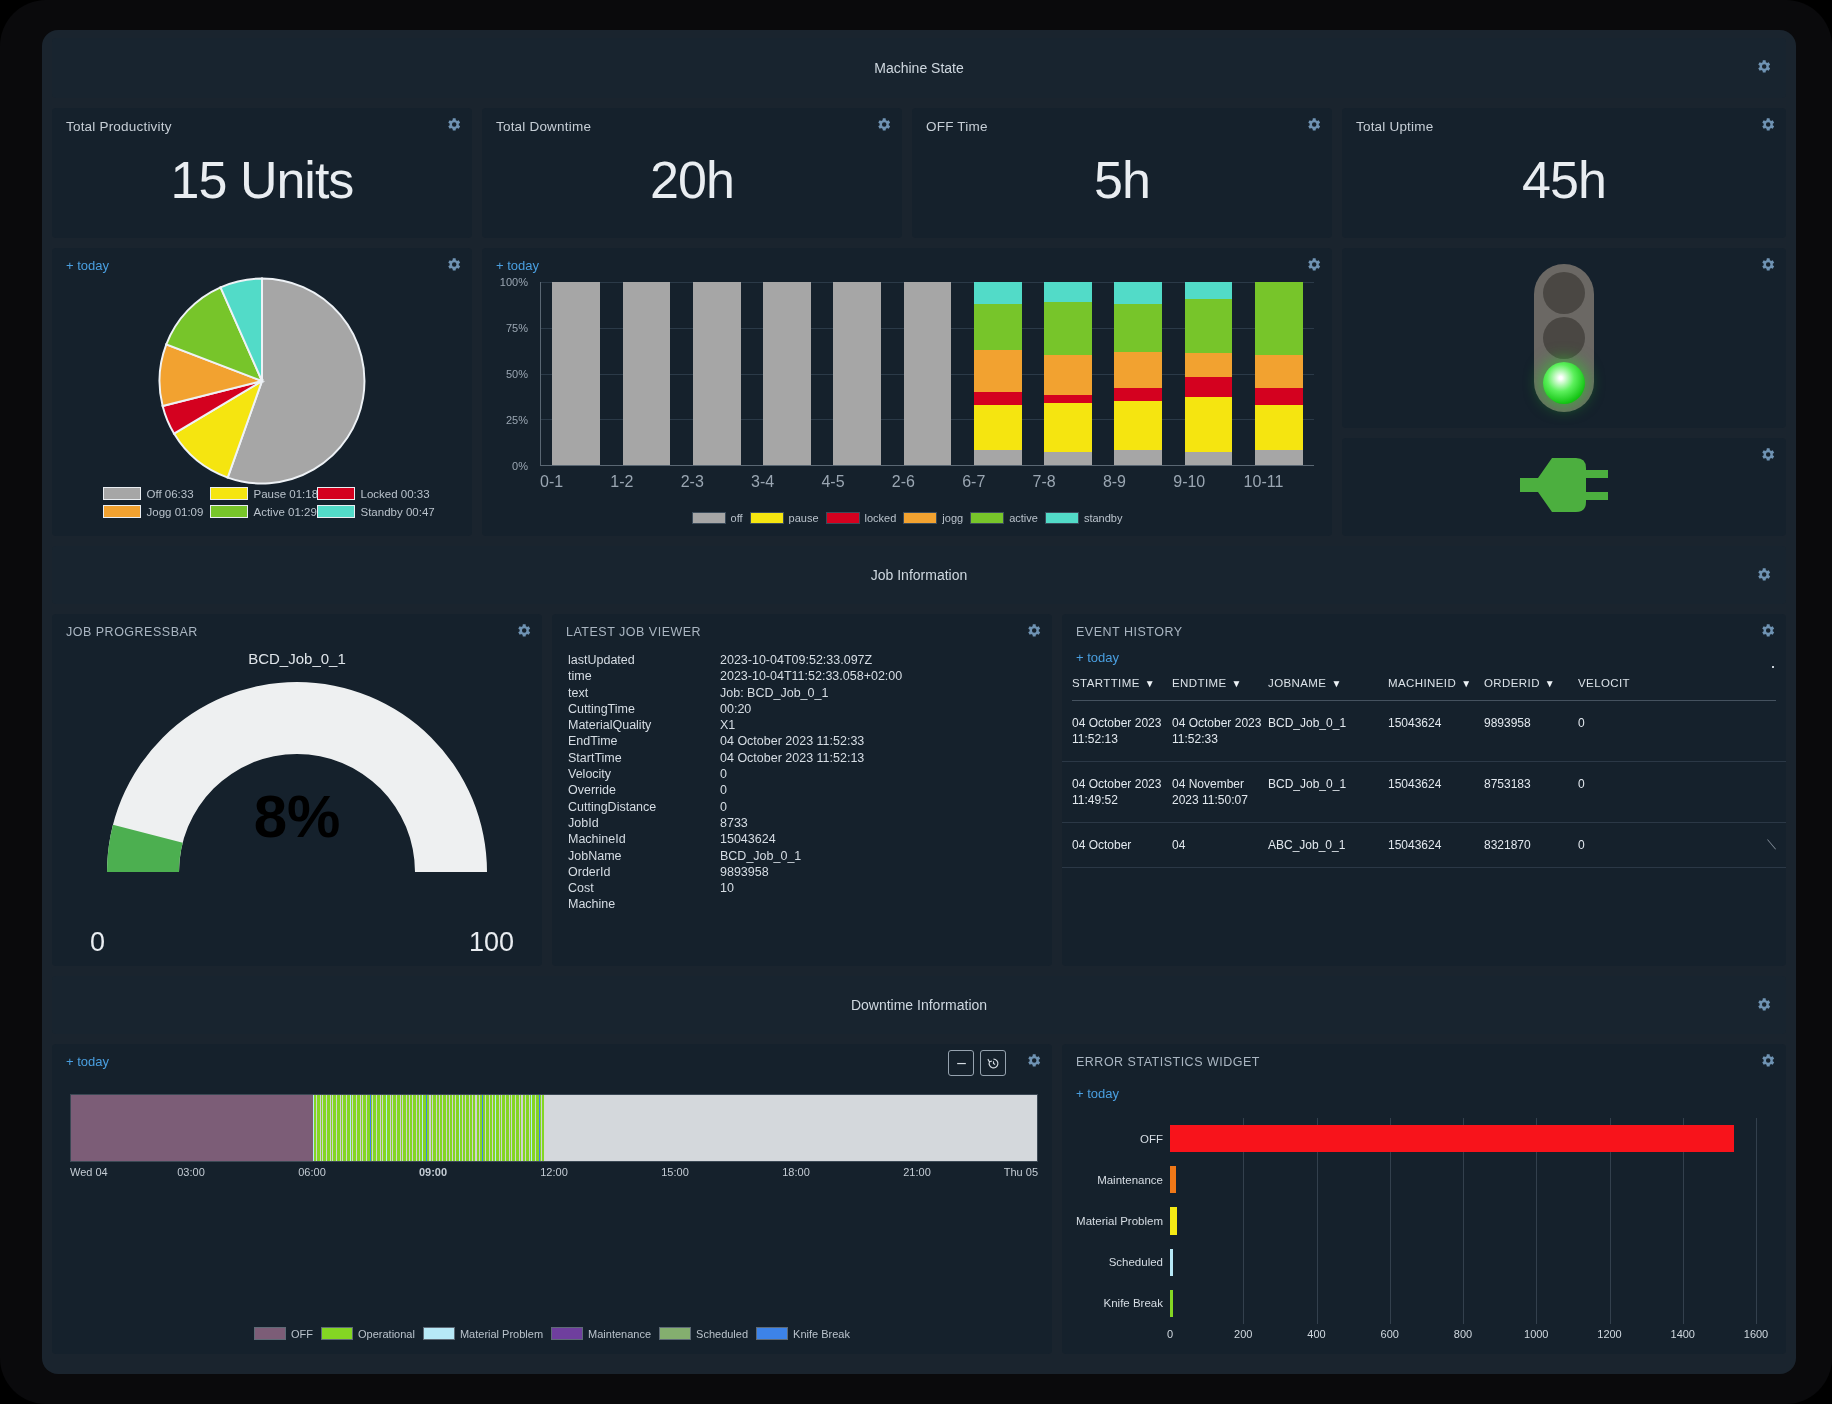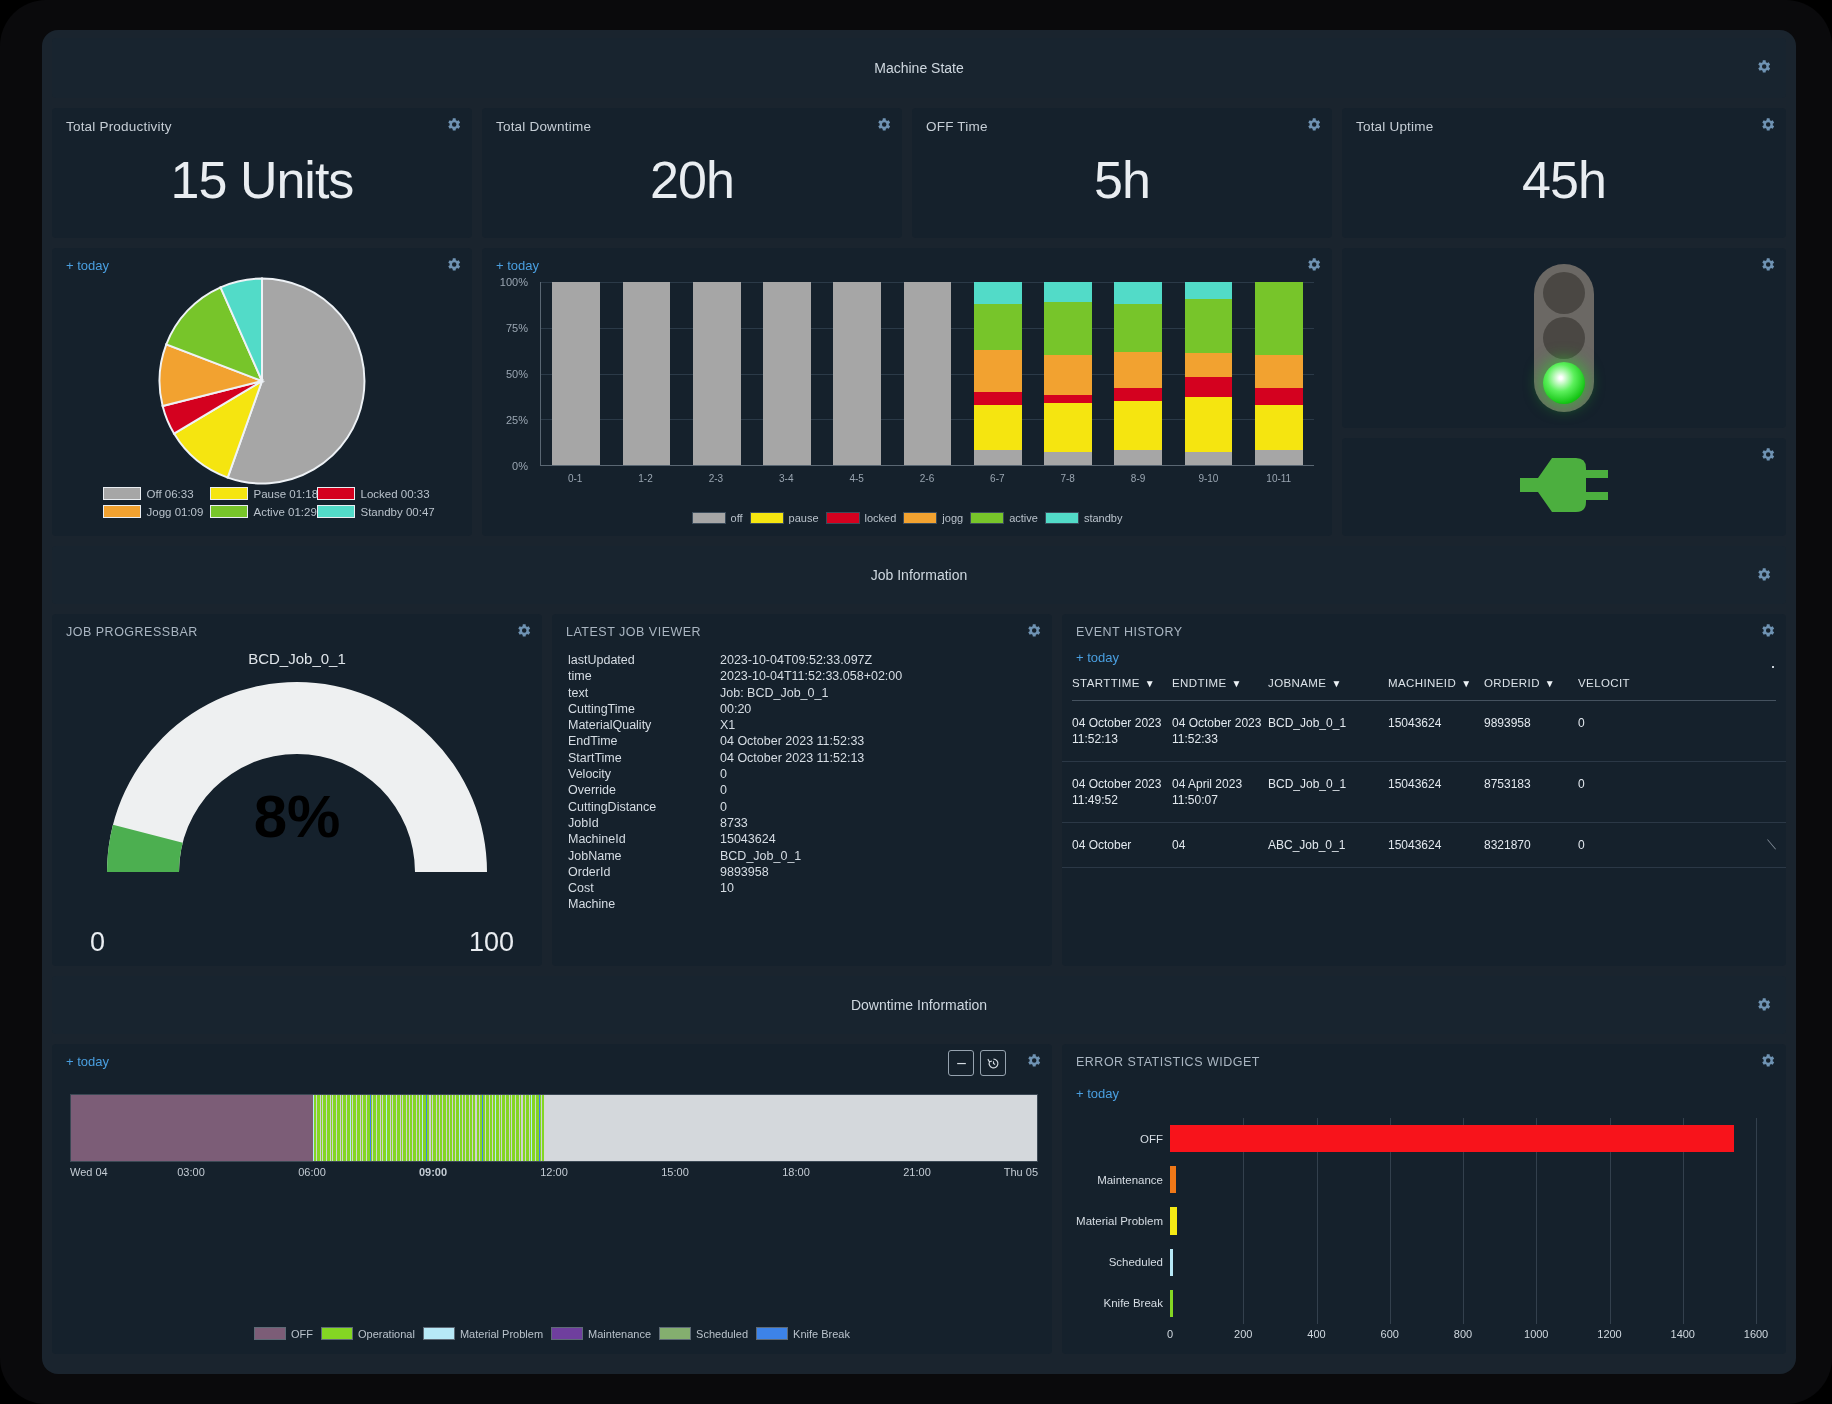--- a/index.html
+++ b/index.html
@@ -87,21 +87,21 @@
     display: flex; align-items: flex-end;
   }
   .sbc-grid { position: absolute; left: 0; right: 0; height: 1px; background: #2b3a48; }
   .sbc-col { flex: 1 1 0; height: 100%; display: flex; align-items: flex-end; justify-content: center; position: relative; z-index: 2;}
   .sbc-bar { width: 68%; height: 100%; display: flex; flex-direction: column-reverse; }
   .sbc-seg { width: 100%; }
   .sbc-xaxis {
     position: absolute; left: 44px; right: 4px; bottom: 0; height: 24px;
     display: flex;
   }
-  .sbc-xtick { flex: 1 1 0; text-align: center; font-size: 10px; color: #9aa6b2; padding-top: 5px; }
+  .sbc-xtick { flex: 1 1 0; text-align: left; font-size: 16px; color: #9aa6b2; padding-top: 5px; }
   .sbc-legend {
     position: absolute; left: 0; right: 0; bottom: 12px;
     display: flex; justify-content: center; align-items: center; gap: 7px;
   }
   .sbc-lgi { display:flex; align-items:center; gap: 5px; }
   .sbc-lgsw { width: 34px; height: 12px; border: 1.4px solid #3a4a59; }
   .sbc-lgtx { font-size: 11px; color: #b9c2cb; }
 
   
   .tl-body {
@@ -602,21 +602,21 @@
             <div class="evt-row">
               <div class="evt-td c1">04 October 2023 11:52:13</div>
               <div class="evt-td c2">04 October 2023 11:52:33</div>
               <div class="evt-td c3">BCD_Job_0_1</div>
               <div class="evt-td c4">15043624</div>
               <div class="evt-td c5">9893958</div>
               <div class="evt-td c6">0</div>
             </div>
             <div class="evt-row">
               <div class="evt-td c1">04 October 2023 11:49:52</div>
-              <div class="evt-td c2">04 April 2023 11:50:07</div>
+              <div class="evt-td c2">04 November 2023 11:50:07</div>
               <div class="evt-td c3">BCD_Job_0_1</div>
               <div class="evt-td c4">15043624</div>
               <div class="evt-td c5">8753183</div>
               <div class="evt-td c6">0</div>
             </div>
             <div class="evt-row">
               <div class="evt-td c1">04 October</div>
               <div class="evt-td c2">04</div>
               <div class="evt-td c3">ABC_Job_0_1</div>
               <div class="evt-td c4">15043624</div>

